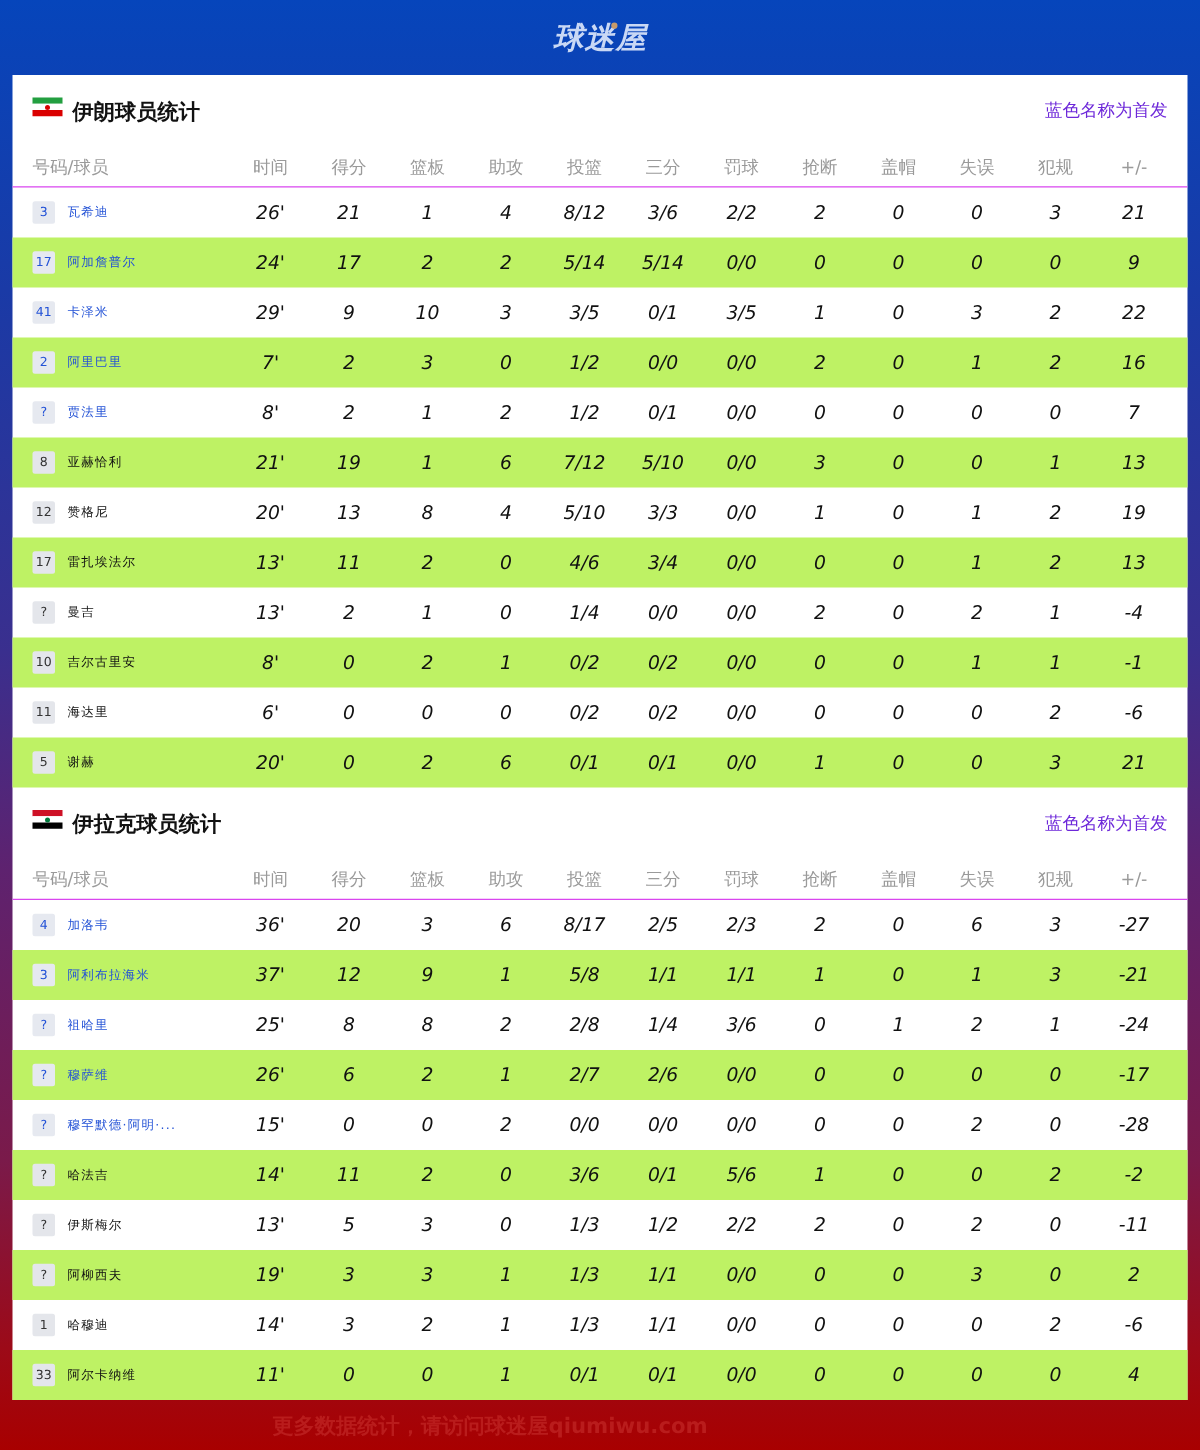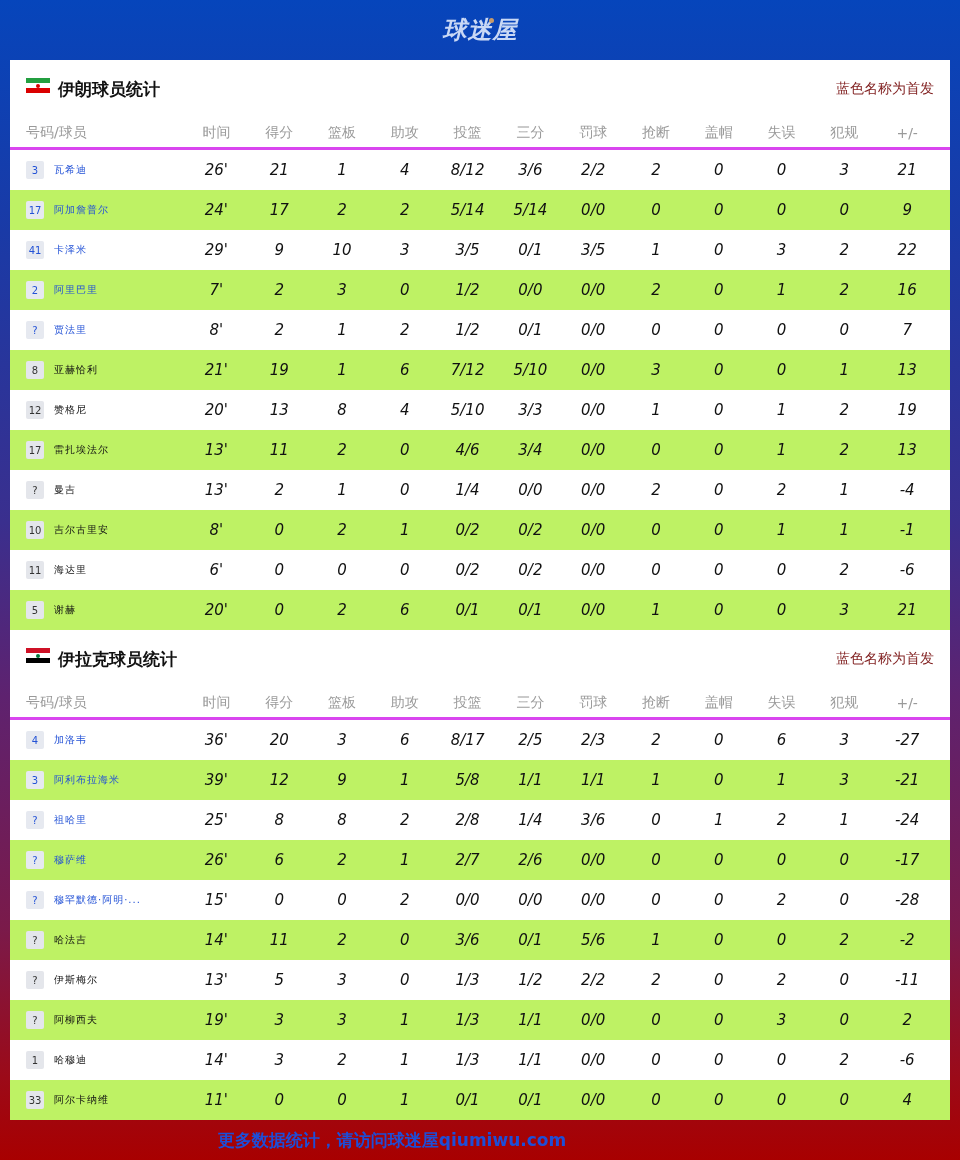--- a/index.html
+++ b/index.html
@@ -35,43 +35,43 @@
   .team-title { display: flex; }
   .flag {
     width: 24px; height: 16px; display: flex; flex-direction: column; margin-right: 8px;
     position: relative;
   }
   .flag span { flex: 1; display: block; }
   .flag .emblem {
     position: absolute; left: 10px; top: 6px; width: 4px; height: 4px; border-radius: 50%;
   }
   .team-name { font-size: 17px; color: #111; font-weight: bold; }
-  .starter-note { font-size: 14px; color: #7f1d1d; }
+  .starter-note { font-size: 14px; color: #6d28d9; }
   .col-head {
     height: 32px; display: flex; align-items: center; color: #9a9a9a; font-size: 14px;
-    border-bottom: 3px solid #d946ef;
+    border-bottom: 1px solid #d946ef;
   }
   .row { height: 40px; display: flex; align-items: center; font-size: 15px; color: #111; }
   .row.alt { background: #bef264; }
   .c-player { width: 175px; padding-left: 16px; display: flex; align-items: center; }
   .c-num { width: 62.8px; text-align: center; }
   .col-head .c-player { padding-left: 16px; }
   .num-badge {
     width: 18px; height: 18px; background: #e4e6eb; border-radius: 2px;
     font-size: 10px; color: #333; display: flex; align-items: center; justify-content: center;
     margin-right: 10px; flex-shrink: 0;
   }
   .row.starter .num-badge { color: #2352d6; background: #e6e9f0; }
   .pname { font-size: 10px; color: #111; white-space: nowrap; overflow: hidden; max-width: 130px; text-overflow: ellipsis; letter-spacing: 1px; }
   .row.starter .pname { color: #2352d6; }
   .stat { font-style: italic; font-family: "DejaVu Sans", sans-serif; }
   .footer {
     position: absolute; left: 0; top: 1120px; width: 784px; height: 40px;
     display: flex; align-items: center; justify-content: center;
-    color: #1d4ed8; font-size: 17px; font-weight: bold;
+    color: #b91c1c; font-size: 17px; font-weight: bold;
   }
 </style>
 </head>
 <body>
 
 <div class="top-bar">
   <div class="logo">
     <span>球迷屋</span>
     <span class="logo-dot"></span>
   </div>
@@ -367,21 +367,21 @@
         <div class="c-num stat">0</div>
         <div class="c-num stat">6</div>
         <div class="c-num stat">3</div>
         <div class="c-num stat">-27</div>
       </div>
       <div class="row alt starter">
         <div class="c-player">
           <span class="num-badge">3</span>
           <span class="pname">阿利布拉海米</span>
         </div>
-        <div class="c-num stat">39'</div>
+        <div class="c-num stat">37'</div>
         <div class="c-num stat">12</div>
         <div class="c-num stat">9</div>
         <div class="c-num stat">1</div>
         <div class="c-num stat">5/8</div>
         <div class="c-num stat">1/1</div>
         <div class="c-num stat">1/1</div>
         <div class="c-num stat">1</div>
         <div class="c-num stat">0</div>
         <div class="c-num stat">1</div>
         <div class="c-num stat">3</div>

